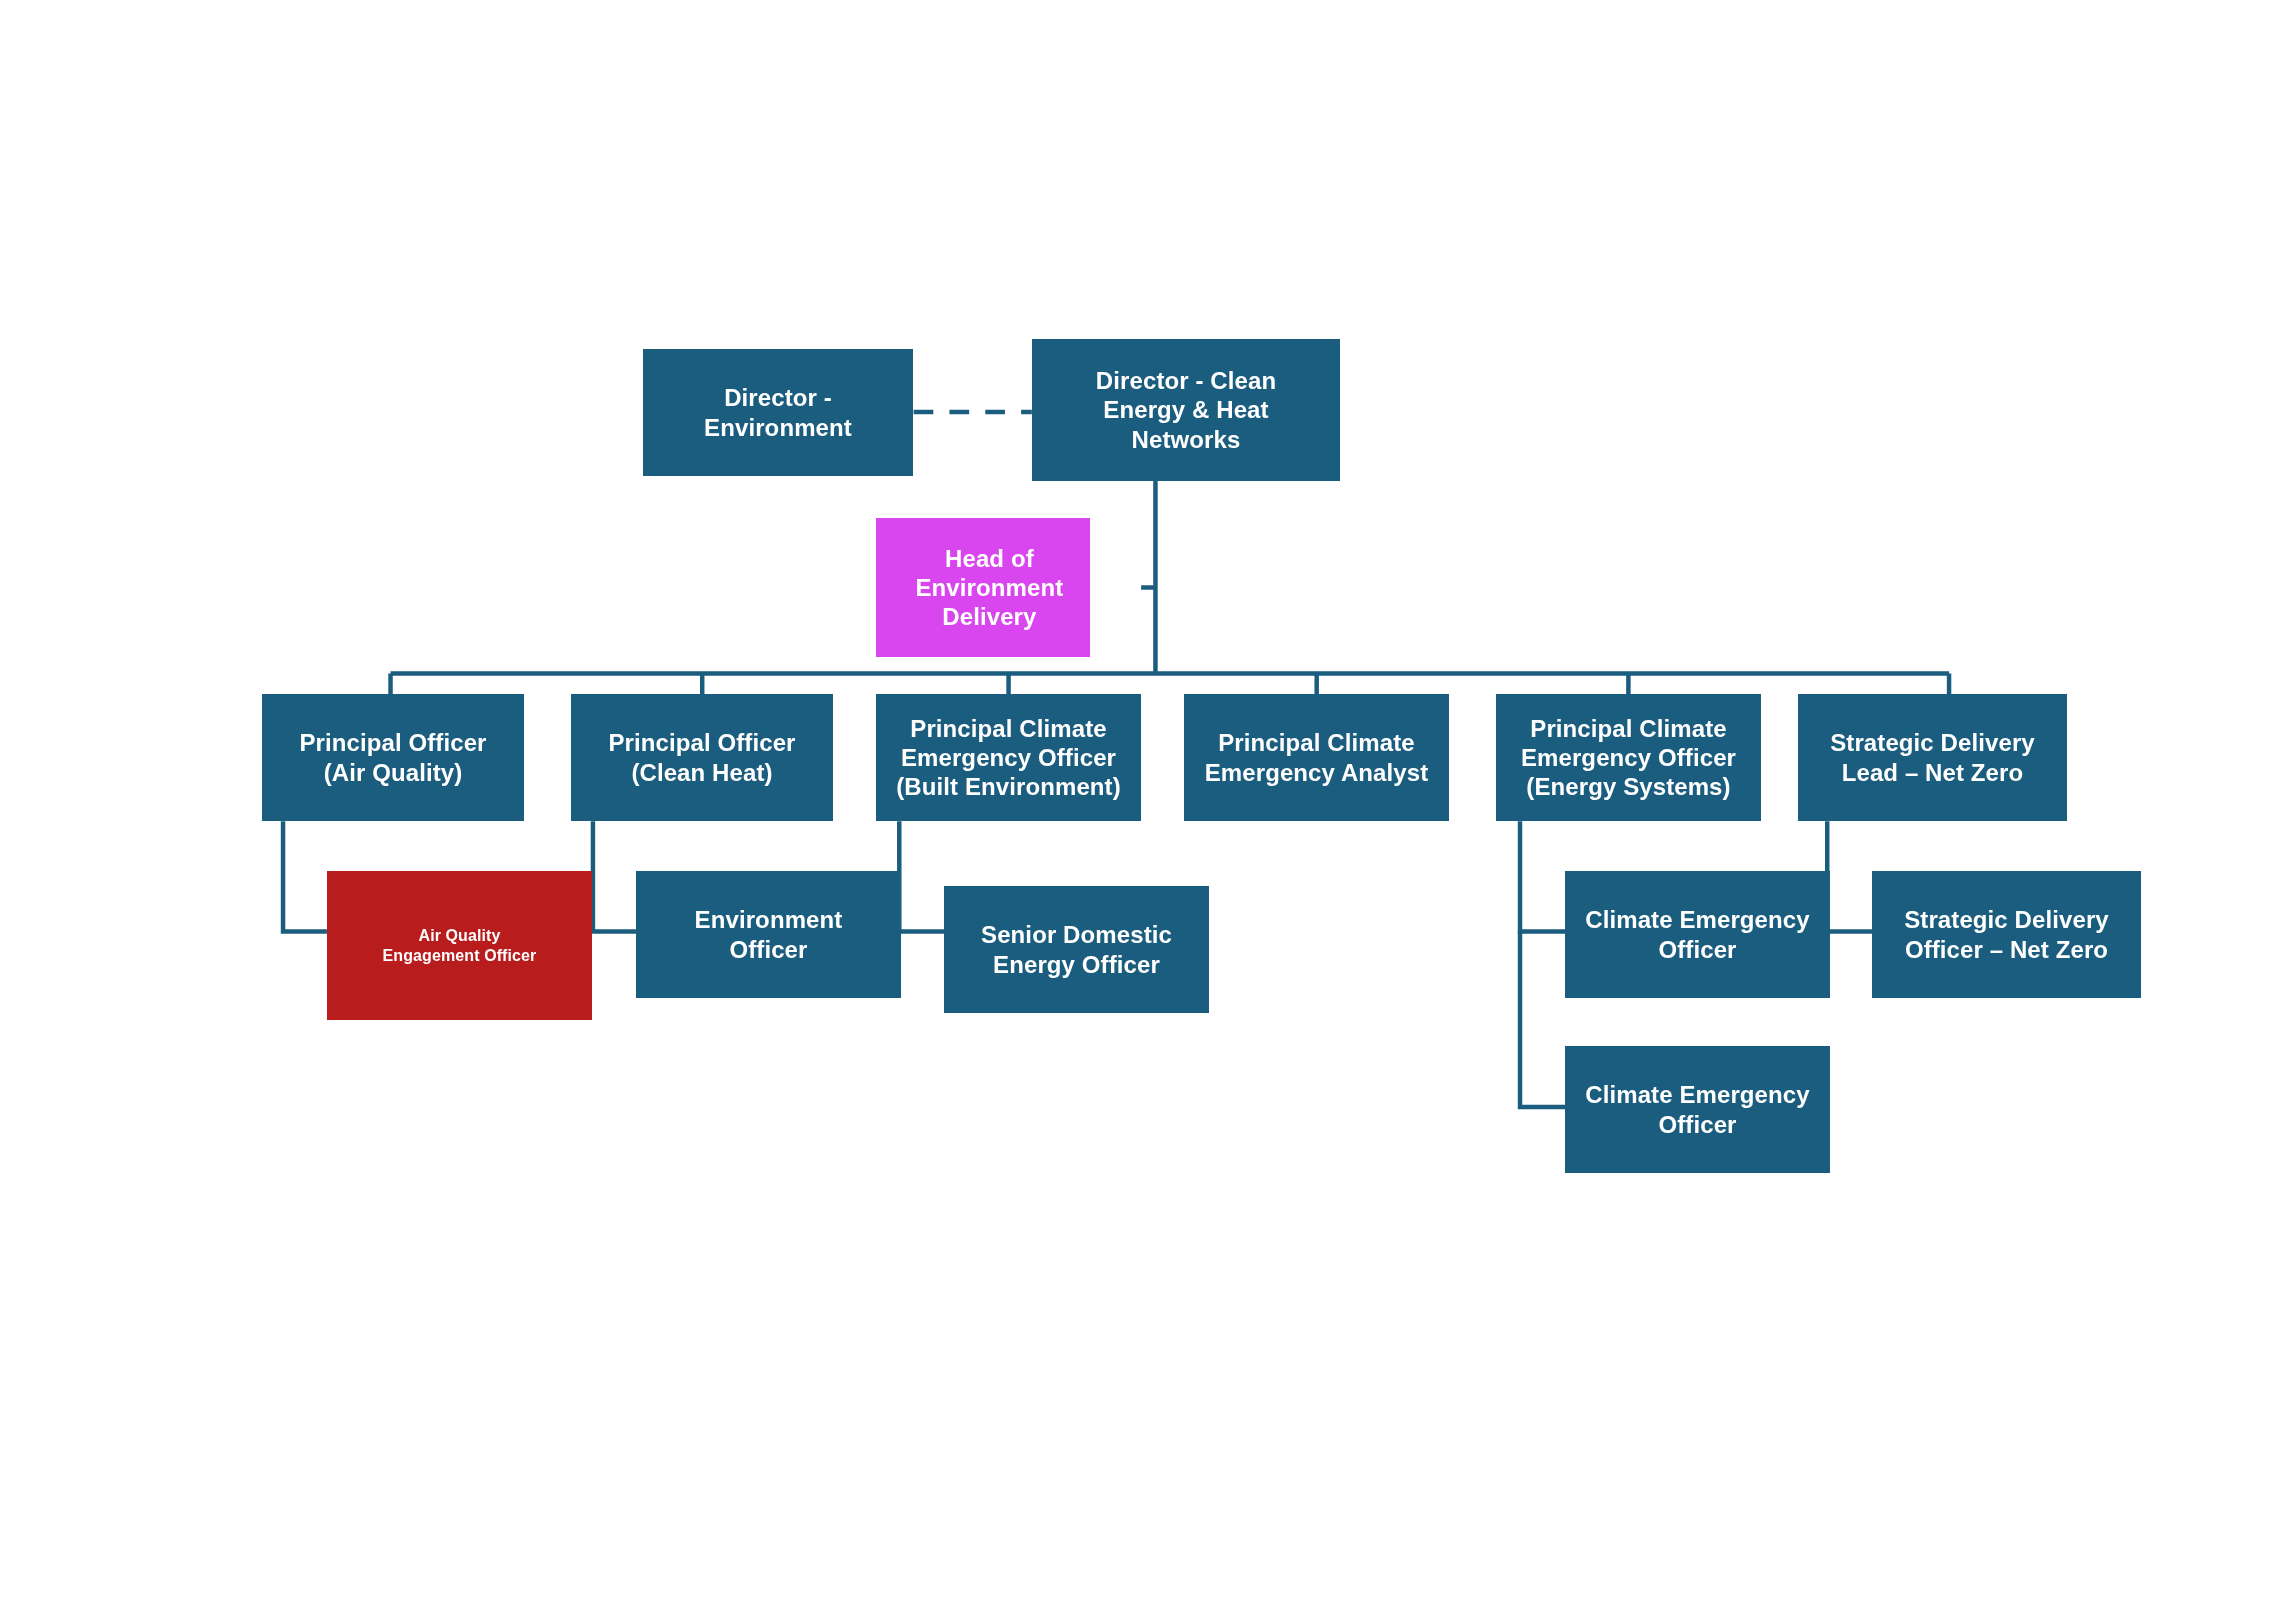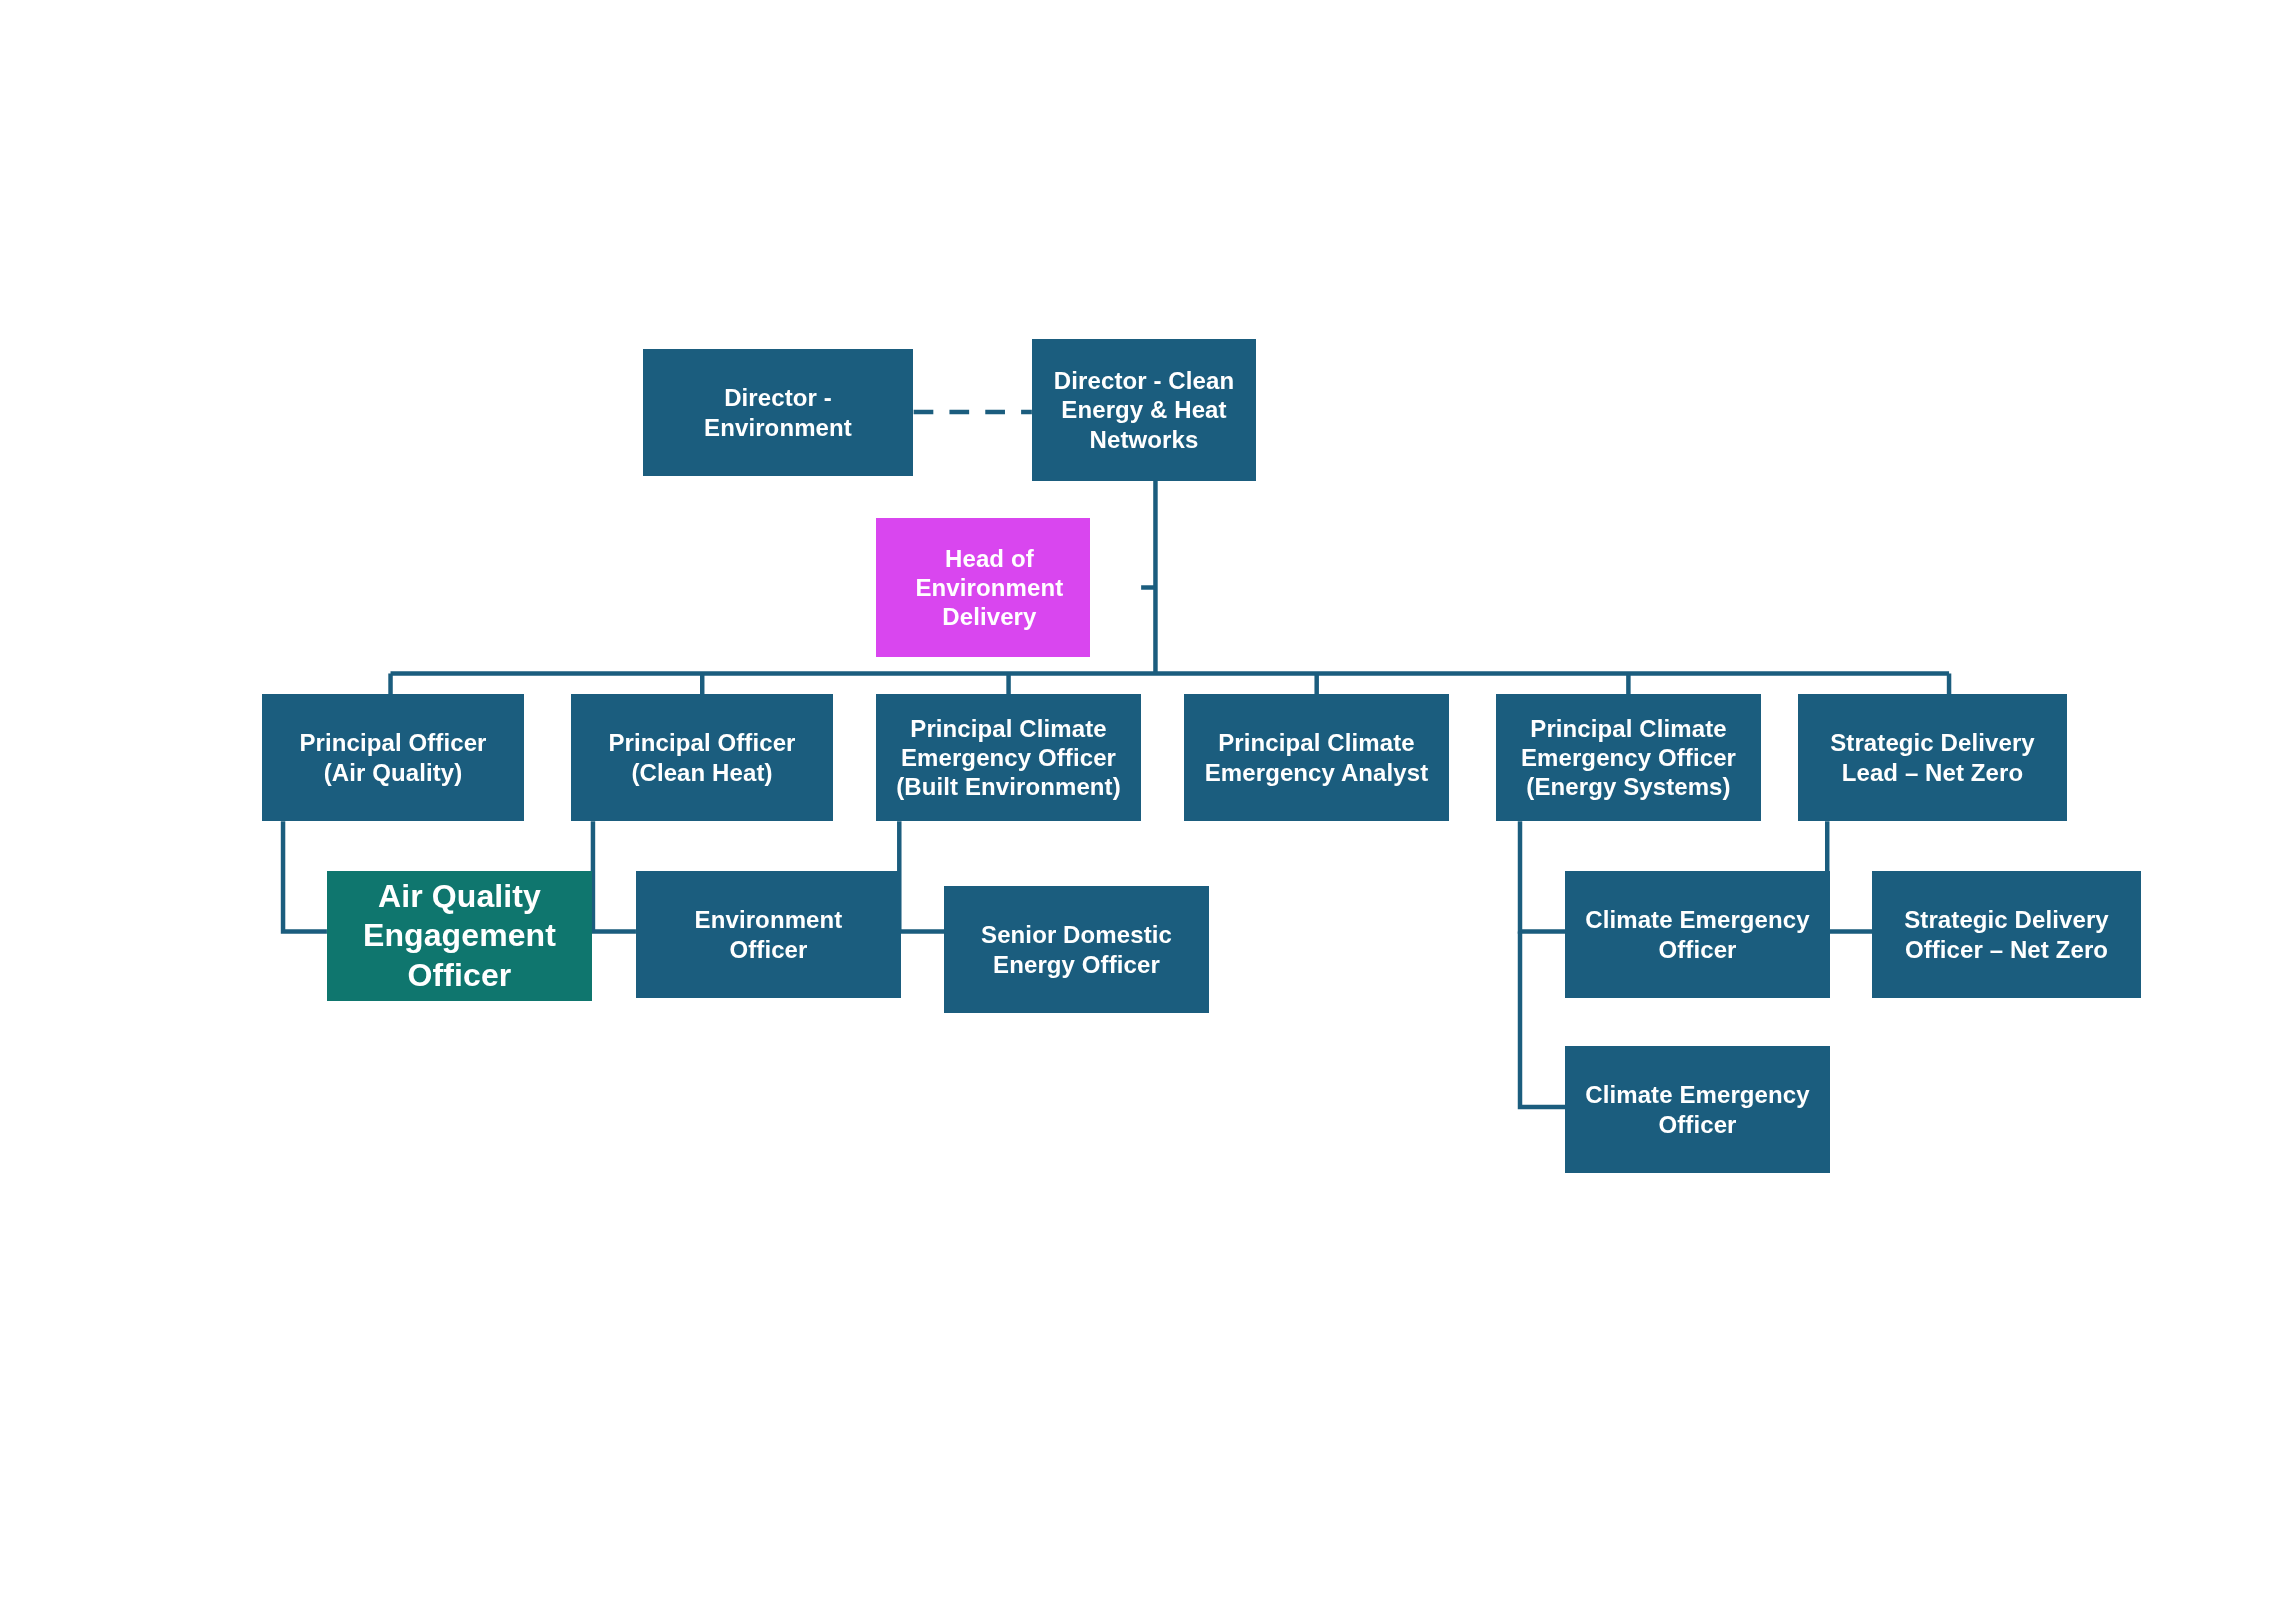--- a/index.html
+++ b/index.html
@@ -69,21 +69,21 @@
         <path d="M 1697 1040 L 1697 1236 L 1748 1236" stroke="#1b5d7e" stroke-width="5" fill="none" stroke-linecap="butt"></path>
         <path d="M 2040 917 L 2040 1040 L 2090 1040" stroke="#1b5d7e" stroke-width="5" fill="none" stroke-linecap="butt"></path>
       </g>
   </svg>
 
   <div id="node-layer">
       <div class="node-box" style="left: 643px; top: 349px; width: 270px; height: 127px; font-size: 24px; background: rgb(27, 93, 126); color: rgb(255, 255, 255);">
         <span class="node-label">Director -
 Environment</span>
       </div>
-      <div class="node-box" style="left: 1032px; top: 339px; width: 224px; height: 142px; font-size: 24px; background: rgb(27, 93, 126); color: rgb(255, 255, 255);">
+      <div class="node-box" style="left: 1032px; top: 339px; width: 308px; height: 142px; font-size: 24px; background: rgb(27, 93, 126); color: rgb(255, 255, 255);">
         <span class="node-label">Director - Clean
 Energy &amp; Heat
 Networks</span>
       </div>
       <div class="node-box" style="left: 876px; top: 518px; width: 214px; height: 139px; font-size: 24px; background: #d946ef; color: rgb(255, 255, 255); padding-left: 20px;">
         <span class="node-label">Head of
 Environment
 Delivery</span>
       </div>
       <div class="node-box" style="left: 262px; top: 694px; width: 262px; height: 127px; font-size: 24px; background: rgb(27, 93, 126); color: rgb(255, 255, 255);">
@@ -105,21 +105,21 @@
       </div>
       <div class="node-box" style="left: 1496px; top: 694px; width: 265px; height: 127px; font-size: 24px; background: rgb(27, 93, 126); color: rgb(255, 255, 255);">
         <span class="node-label">Principal Climate
 Emergency Officer
 (Energy Systems)</span>
       </div>
       <div class="node-box" style="left: 1798px; top: 694px; width: 269px; height: 127px; font-size: 24px; background: rgb(27, 93, 126); color: rgb(255, 255, 255);">
         <span class="node-label">Strategic Delivery
 Lead – Net Zero</span>
       </div>
-      <div class="node-box" style="left: 327px; top: 871px; width: 265px; height: 130px; font-size: 32px; background: #0f766e; color: rgb(255, 255, 255);">
+      <div class="node-box" style="left: 327px; top: 871px; width: 265px; height: 149px; font-size: 16px; background: #b91c1c; color: rgb(255, 255, 255);">
         <span class="node-label">Air Quality
 Engagement Officer</span>
       </div>
       <div class="node-box" style="left: 636px; top: 871px; width: 265px; height: 127px; font-size: 24px; background: rgb(27, 93, 126); color: rgb(255, 255, 255);">
         <span class="node-label">Environment
 Officer</span>
       </div>
       <div class="node-box" style="left: 944px; top: 871px; width: 265px; height: 127px; font-size: 24px; background: rgb(27, 93, 126); color: rgb(255, 255, 255); margin-top: 15px;">
         <span class="node-label">Senior Domestic
 Energy Officer</span>

